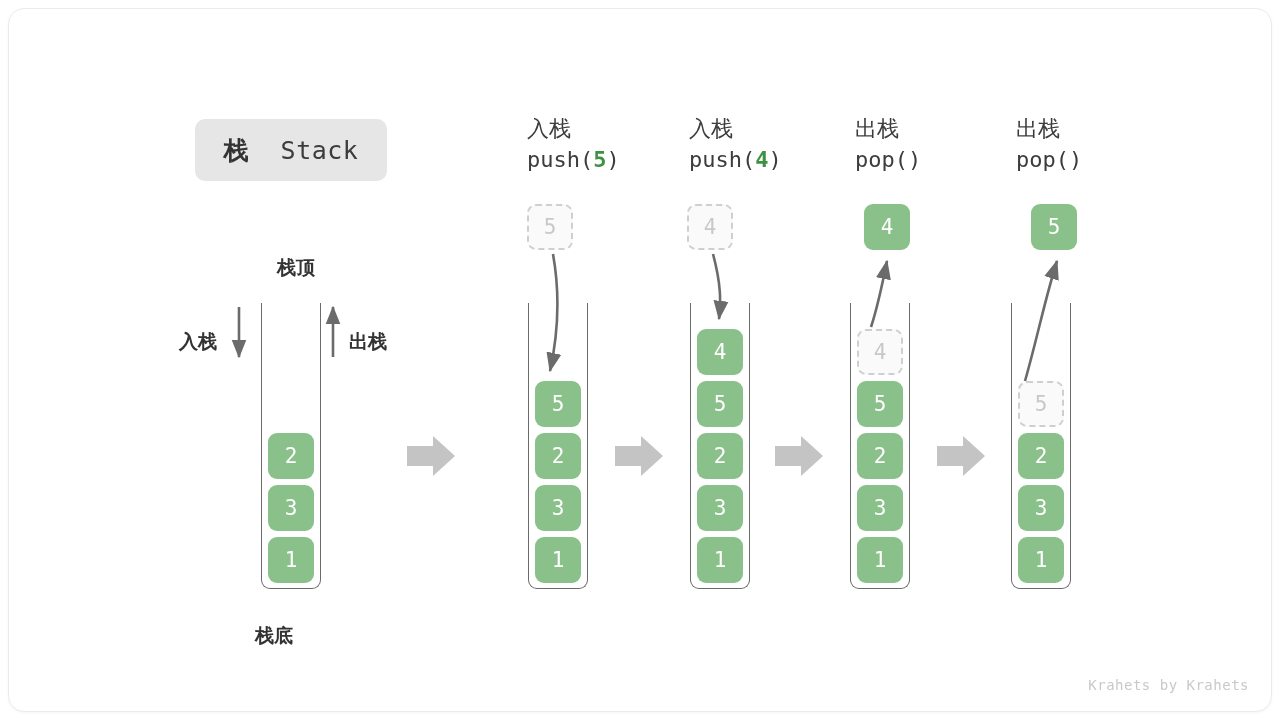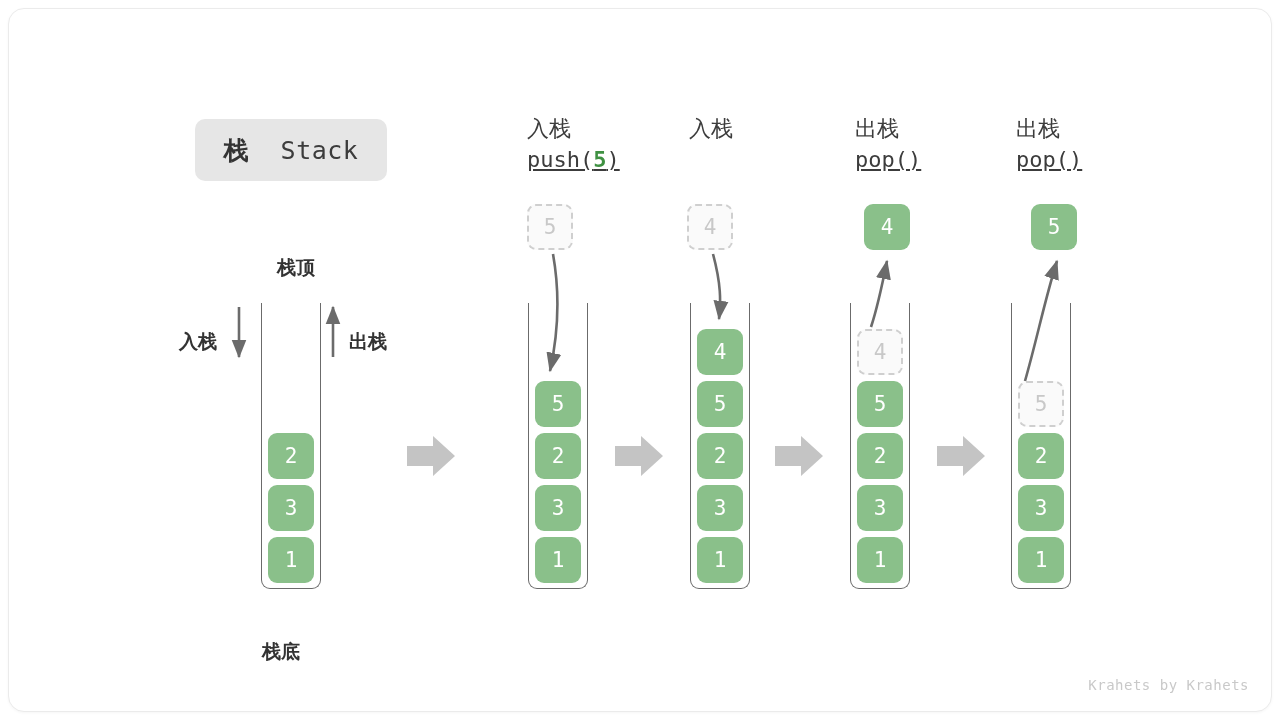--- a/index.html
+++ b/index.html
@@ -79,21 +79,20 @@
     line-height: 30px;
     white-space: nowrap;
   }
   .step-head .code {
     font-family: "DejaVu Sans Mono", monospace;
     font-size: 22px;
     color: #3c3c3c;
     display: block;
     line-height: 32px;
     white-space: nowrap;
-    text-decoration: underline;
   }
   .step-head .code .arg { color: #3f9142; font-weight: bold; }
 
   
   .stack-box {
     position: absolute;
     width: 60px;
     height: 286px;
     border: 1.5px solid #6b6b6b;
     border-top: none;
@@ -150,21 +149,21 @@
 <body>
 
 <div id="canvas">
 
   <div id="title-badge">
     <span class="cn">栈</span>
     <span class="en">Stack</span>
   </div>
 
   <div class="cn-label" style="left:268px; top:246px;">栈顶</div>
-  <div class="cn-label" style="left:253px; top:614px;margin-top:16px;">栈底</div>
+  <div class="cn-label" style="left:246px; top:614px;">栈底</div>
   <div class="cn-label" style="left:170px; top:320px;">入栈</div>
   <div class="cn-label" style="left:340px; top:320px;">出栈</div>
 
   <div class="stack-box" style="left:252px; top:294px;"></div>
   <div class="cell solid" style="left:259px; top:424px;">2</div>
   <div class="cell solid" style="left:259px; top:476px;">3</div>
   <div class="cell solid" style="left:259px; top:528px;">1</div>
 
   <div class="step-head" style="left:518px; top:105px;">
     <span class="op">入栈</span>
@@ -172,20 +171,21 @@
   </div>
   <div class="cell ghost" style="left:518px; top:195px;">5</div>
   <div class="stack-box" style="left:519px; top:294px;"></div>
   <div class="cell solid" style="left:526px; top:372px;">5</div>
   <div class="cell solid" style="left:526px; top:424px;">2</div>
   <div class="cell solid" style="left:526px; top:476px;">3</div>
   <div class="cell solid" style="left:526px; top:528px;">1</div>
 
   <div class="step-head" style="left:680px; top:105px;">
     <span class="op">入栈</span>
+    <span class="code"><span>push(</span><span class="arg">4</span><span>)</span></span>
   </div>
   <div class="cell ghost" style="left:678px; top:195px;">4</div>
   <div class="stack-box" style="left:681px; top:294px;"></div>
   <div class="cell solid" style="left:688px; top:320px;">4</div>
   <div class="cell solid" style="left:688px; top:372px;">5</div>
   <div class="cell solid" style="left:688px; top:424px;">2</div>
   <div class="cell solid" style="left:688px; top:476px;">3</div>
   <div class="cell solid" style="left:688px; top:528px;">1</div>
 
   <div class="step-head" style="left:846px; top:105px;">

